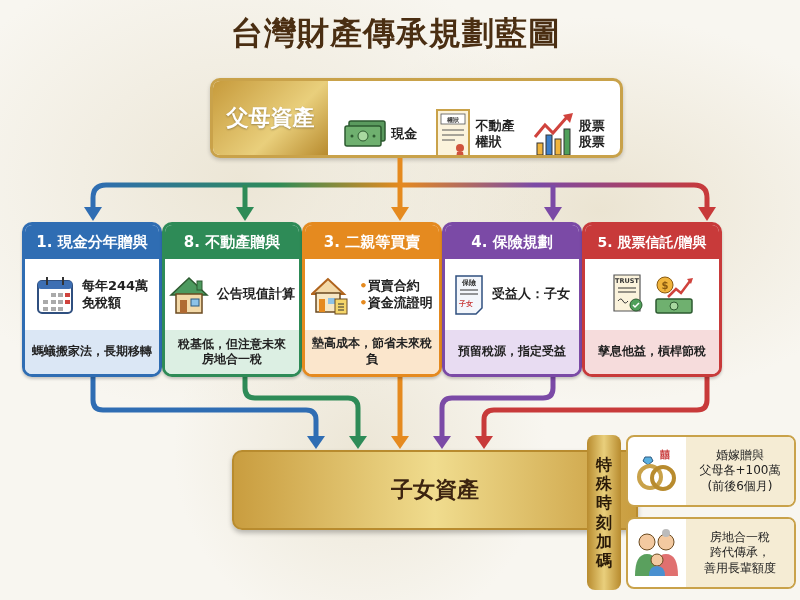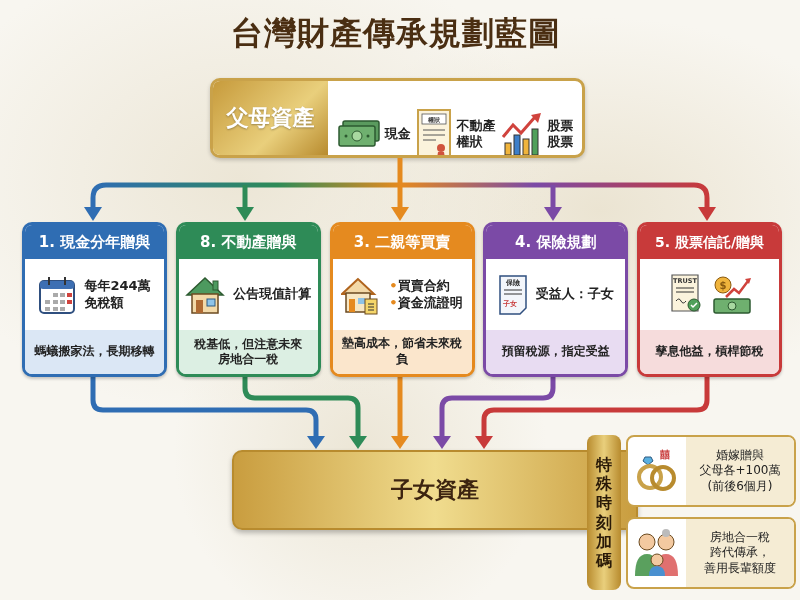--- a/index.html
+++ b/index.html
@@ -1,25 +1,25 @@
 <!DOCTYPE html>
 <html><head>
 <meta charset="utf-8">
 <style>
   * { box-sizing: border-box; margin: 0; padding: 0; }
   body { width: 800px; height: 600px; overflow: hidden; font-family: "DejaVu Sans", sans-serif; background: #f7f4ec; position: relative; }
   .bg { position: absolute; inset: 0; background: radial-gradient(ellipse at 30% 30%, #ece6d6 0%, transparent 40%), radial-gradient(ellipse at 75% 35%, #ebe4d2 0%, transparent 35%), radial-gradient(ellipse at 45% 75%, #ece6d6 0%, transparent 30%), #f8f6f0; }
   .title { position: absolute; top: 12px; left: 0; width: 792px; text-align: center; font-size: 32px; font-weight: bold; color: #4a2e12; letter-spacing: 1px; }
-  .parent-box { position: absolute; left: 210px; top: 78px; width: 375px; height: 80px; border-radius: 10px; border: 3px solid #c9a24a; background: #fff; display: flex; overflow: hidden; box-shadow: 0 2px 4px rgba(0,0,0,0.2); }
+  .parent-box { position: absolute; left: 210px; top: 78px; width: 413px; height: 80px; border-radius: 10px; border: 3px solid #c9a24a; background: #fff; display: flex; overflow: hidden; box-shadow: 0 2px 4px rgba(0,0,0,0.2); }
   .parent-label { width: 115px; background: linear-gradient(135deg, #c79b3c, #e9cf7c 60%, #b88b2e); color: #fff; font-size: 22px; font-weight: bold; display: flex; align-items: center; justify-content: center; text-shadow: 0 1px 2px rgba(0,0,0,0.3); }
   .parent-items { flex: 1; display: flex; align-items: center; justify-content: space-around; padding: 0 6px; margin-top: 32px; }
   .pitem { display: flex; align-items: center; gap: 4px; font-size: 13px; font-weight: bold; color: #222; }
   .pitem .col { display: flex; flex-direction: column; align-items: center; }
   .stack { display: flex; flex-direction: column; line-height: 1.25; }
-  .cards { position: absolute; top: 222px; left: 22px; width: 760px; display: flex; justify-content: space-between; }
+  .cards { position: absolute; top: 222px; left: 22px; width: 700px; display: flex; justify-content: space-between; }
   .card { width: 145px; height: 155px; border-radius: 10px; border: 3px solid var(--c); background: #fff; overflow: hidden; display: flex; flex-direction: column; box-shadow: 0 2px 3px rgba(0,0,0,0.2); }
   .card-head { background: var(--c); color: #fff; font-size: 15px; font-weight: bold; text-align: center; height: 34px; line-height: 34px; white-space: nowrap; }
   .card-body { flex: 1; display: flex; align-items: center; justify-content: center; gap: 8px; padding: 4px; font-size: 13px; font-weight: bold; color: #222; }
   .card-foot { background: var(--l); height: 44px; display: flex; align-items: center; justify-content: center; text-align: center; font-size: 12px; font-weight: bold; color: #222; line-height: 1.3; padding: 0 4px; }
   .bullet { color: #e58a1f; }
   .child-box { position: absolute; left: 232px; top: 450px; width: 406px; height: 80px; border-radius: 10px; background: linear-gradient(90deg, #c99d3f, #f0dc8e 50%, #c99d3f); border: 2px solid #b88b2e; display: flex; align-items: center; justify-content: center; font-size: 22px; font-weight: bold; color: #3c2410; box-shadow: 0 3px 5px rgba(0,0,0,0.25); }
   .special-tag { position: absolute; left: 587px; top: 435px; width: 34px; height: 155px; border-radius: 8px; background: linear-gradient(90deg, #b88b2e, #e9cf7c, #b88b2e); display: flex; flex-direction: column; align-items: center; justify-content: center; font-size: 16px; font-weight: bold; color: #2a1a08; line-height: 1.2; }
   .special { position: absolute; left: 626px; width: 170px; height: 72px; border-radius: 8px; border: 2px solid #c9a24a; background: #fff; display: flex; overflow: hidden; }
   .special .ic { width: 58px; display: flex; align-items: center; justify-content: center; }
   .special .tx { flex: 1; background: #f5ecd4; display: flex; flex-direction: column; align-items: center; justify-content: center; font-size: 12px; font-weight: normal; color: #222; line-height: 1.3; text-align: center; }

